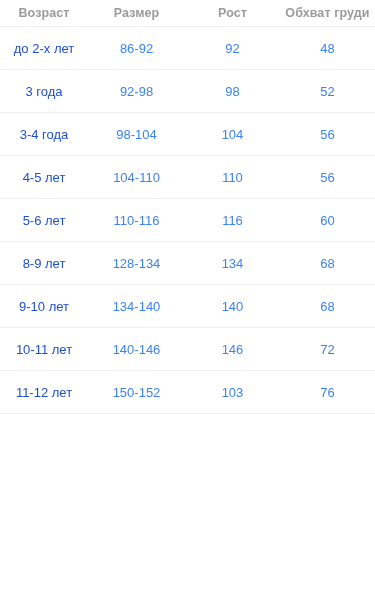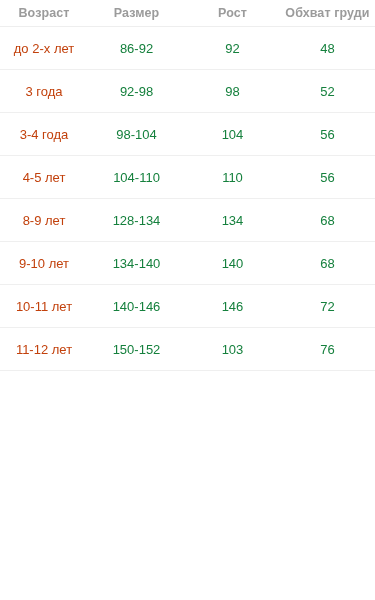--- a/index.html
+++ b/index.html
@@ -51,27 +51,27 @@
     border-bottom: 1px solid #efefef;
   }
 
   tbody td {
     padding: 0;
     height: 42px;
     vertical-align: middle;
     text-align: center;
     font-size: 13px;
     font-weight: normal;
-    color: #15803d;
+    color: #3b82f6;
     white-space: nowrap;
     background: #ffffff;
   }
 
   tbody td.cell-age {
-    color: #c2410c;
+    color: #1d4ed8;
   }
 </style>
 </head>
 <body>
 
 <table class="size-table">
   <colgroup>
     <col class="col-age">
     <col class="col-size">
     <col class="col-height">
@@ -104,20 +104,26 @@
         <td>104</td>
         <td>56</td>
       </tr>
       <tr>
         <td class="cell-age">4-5 лет</td>
         <td>104-110</td>
         <td>110</td>
         <td>56</td>
       </tr>
       <tr>
+        <td class="cell-age">5-6 лет</td>
+        <td>110-116</td>
+        <td>116</td>
+        <td>60</td>
+      </tr>
+      <tr>
         <td class="cell-age">8-9 лет</td>
         <td>128-134</td>
         <td>134</td>
         <td>68</td>
       </tr>
       <tr>
         <td class="cell-age">9-10 лет</td>
         <td>134-140</td>
         <td>140</td>
         <td>68</td>

